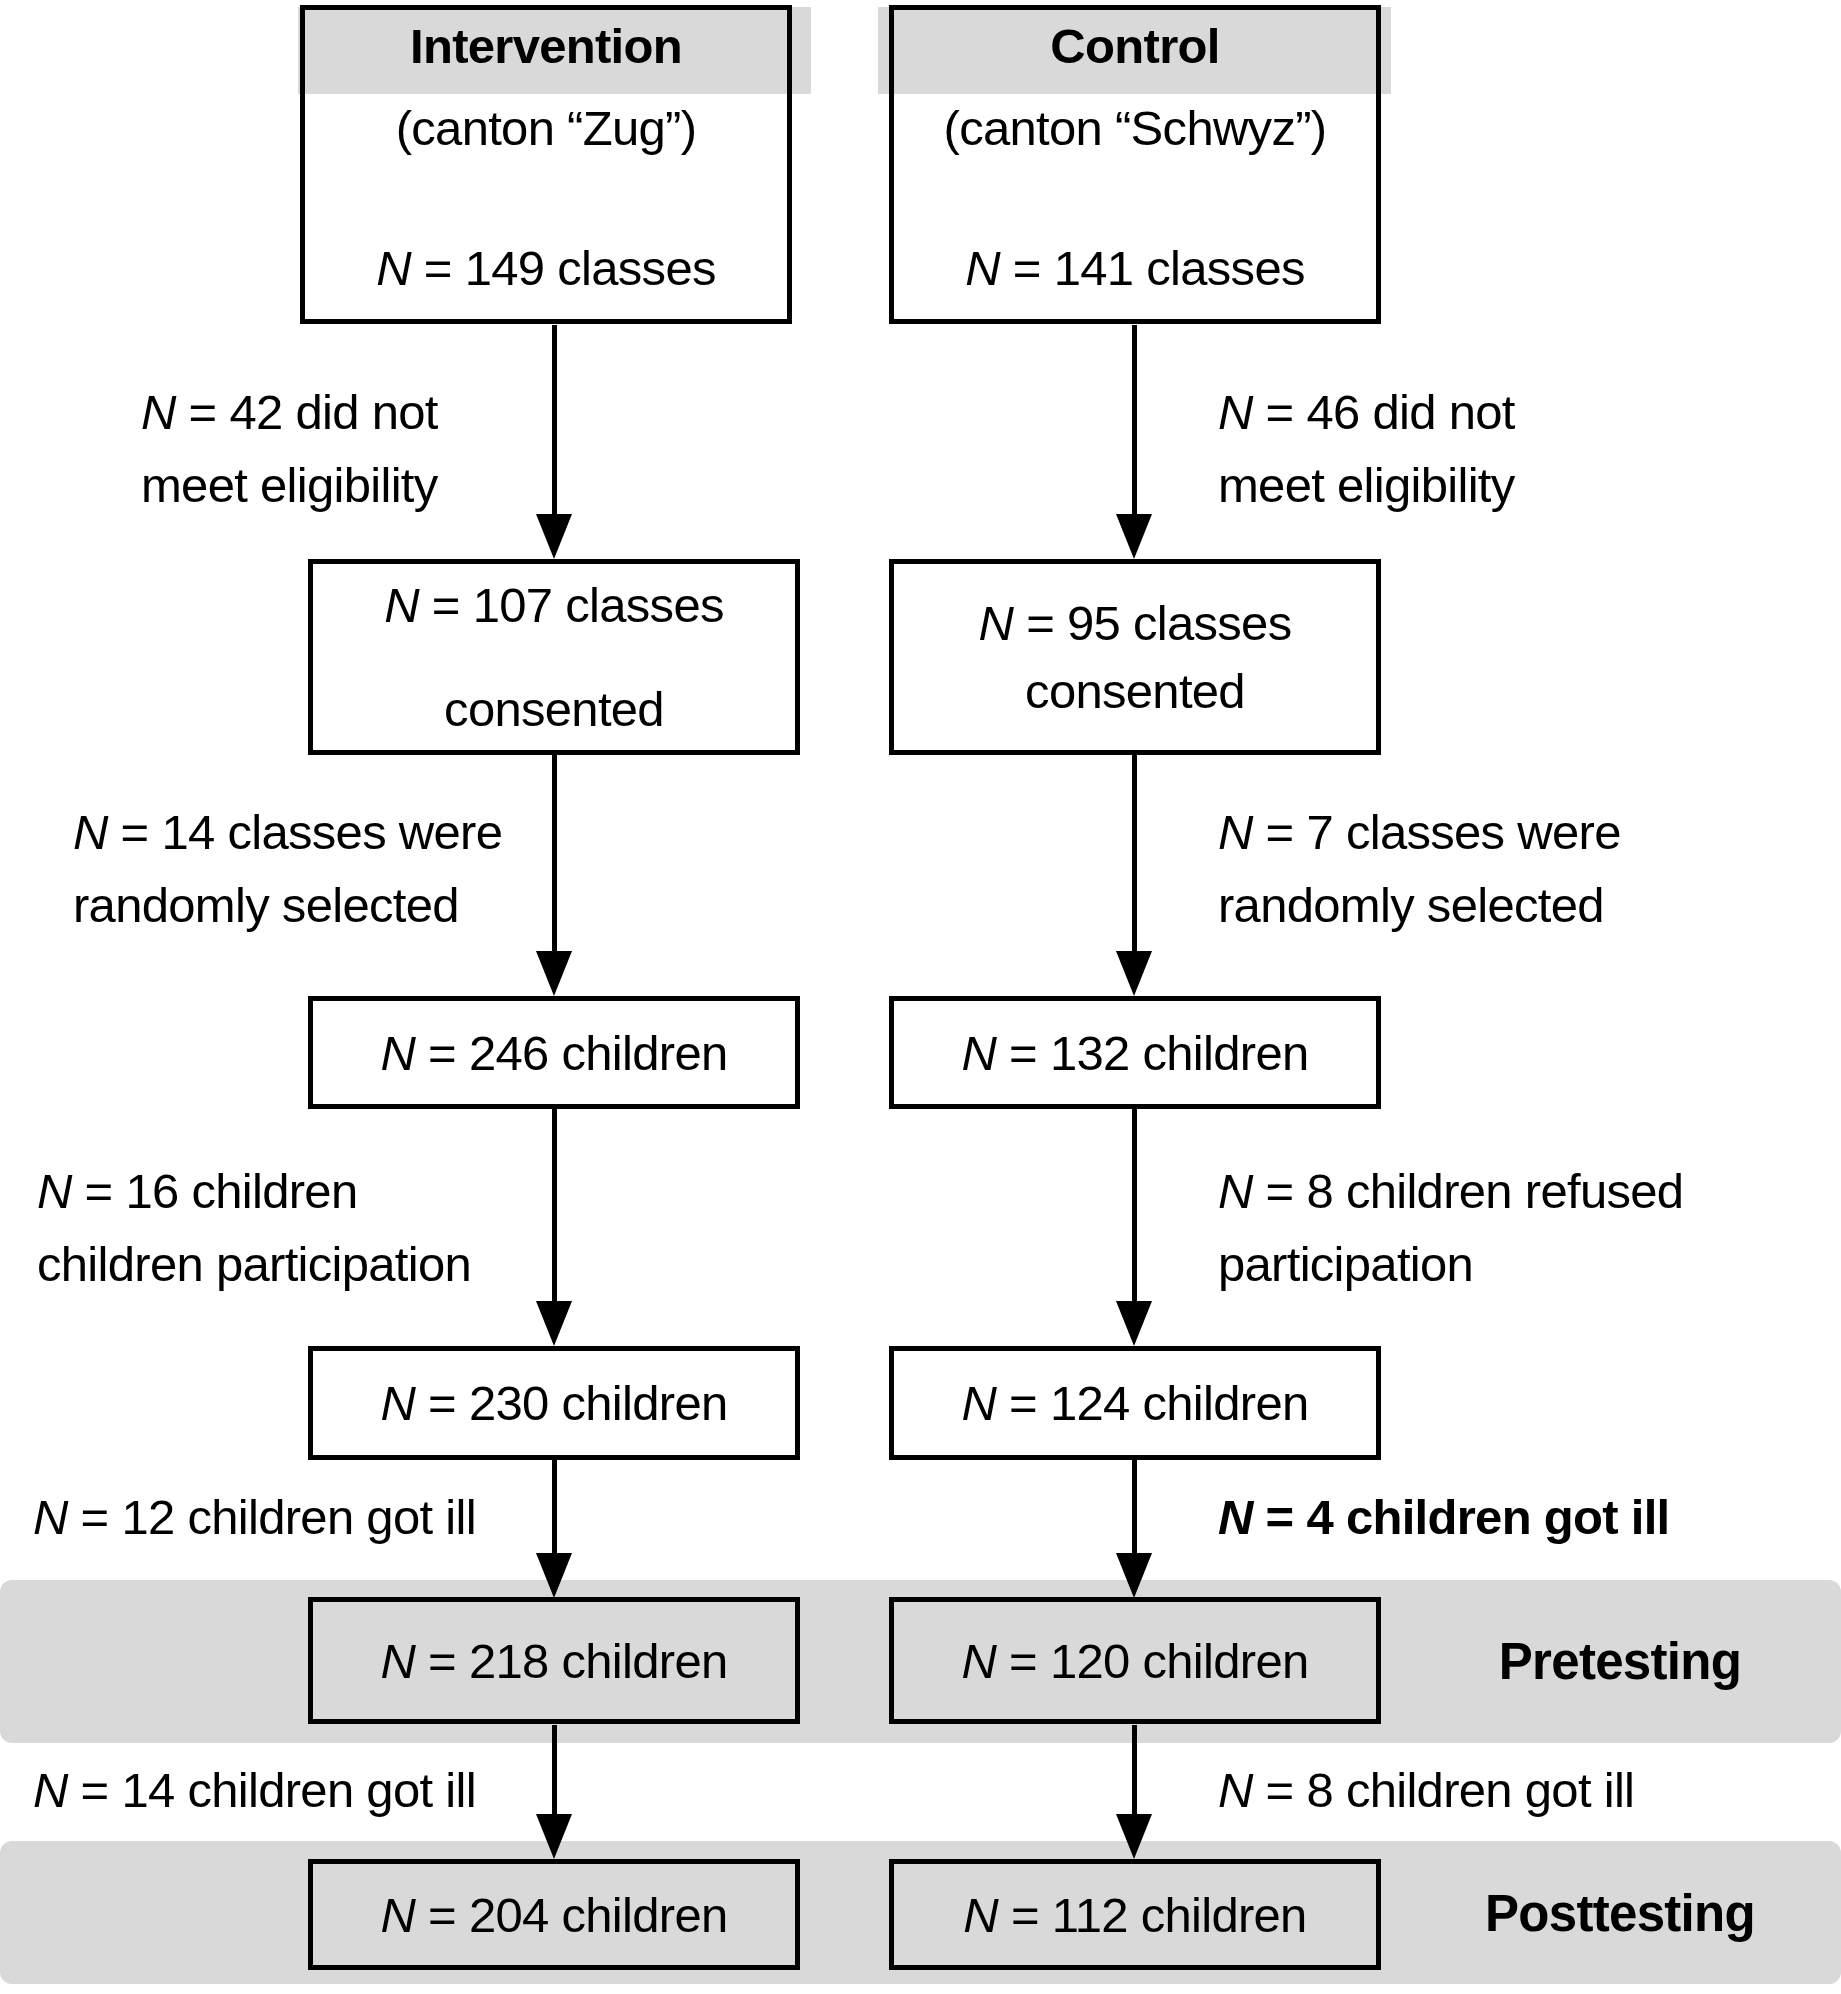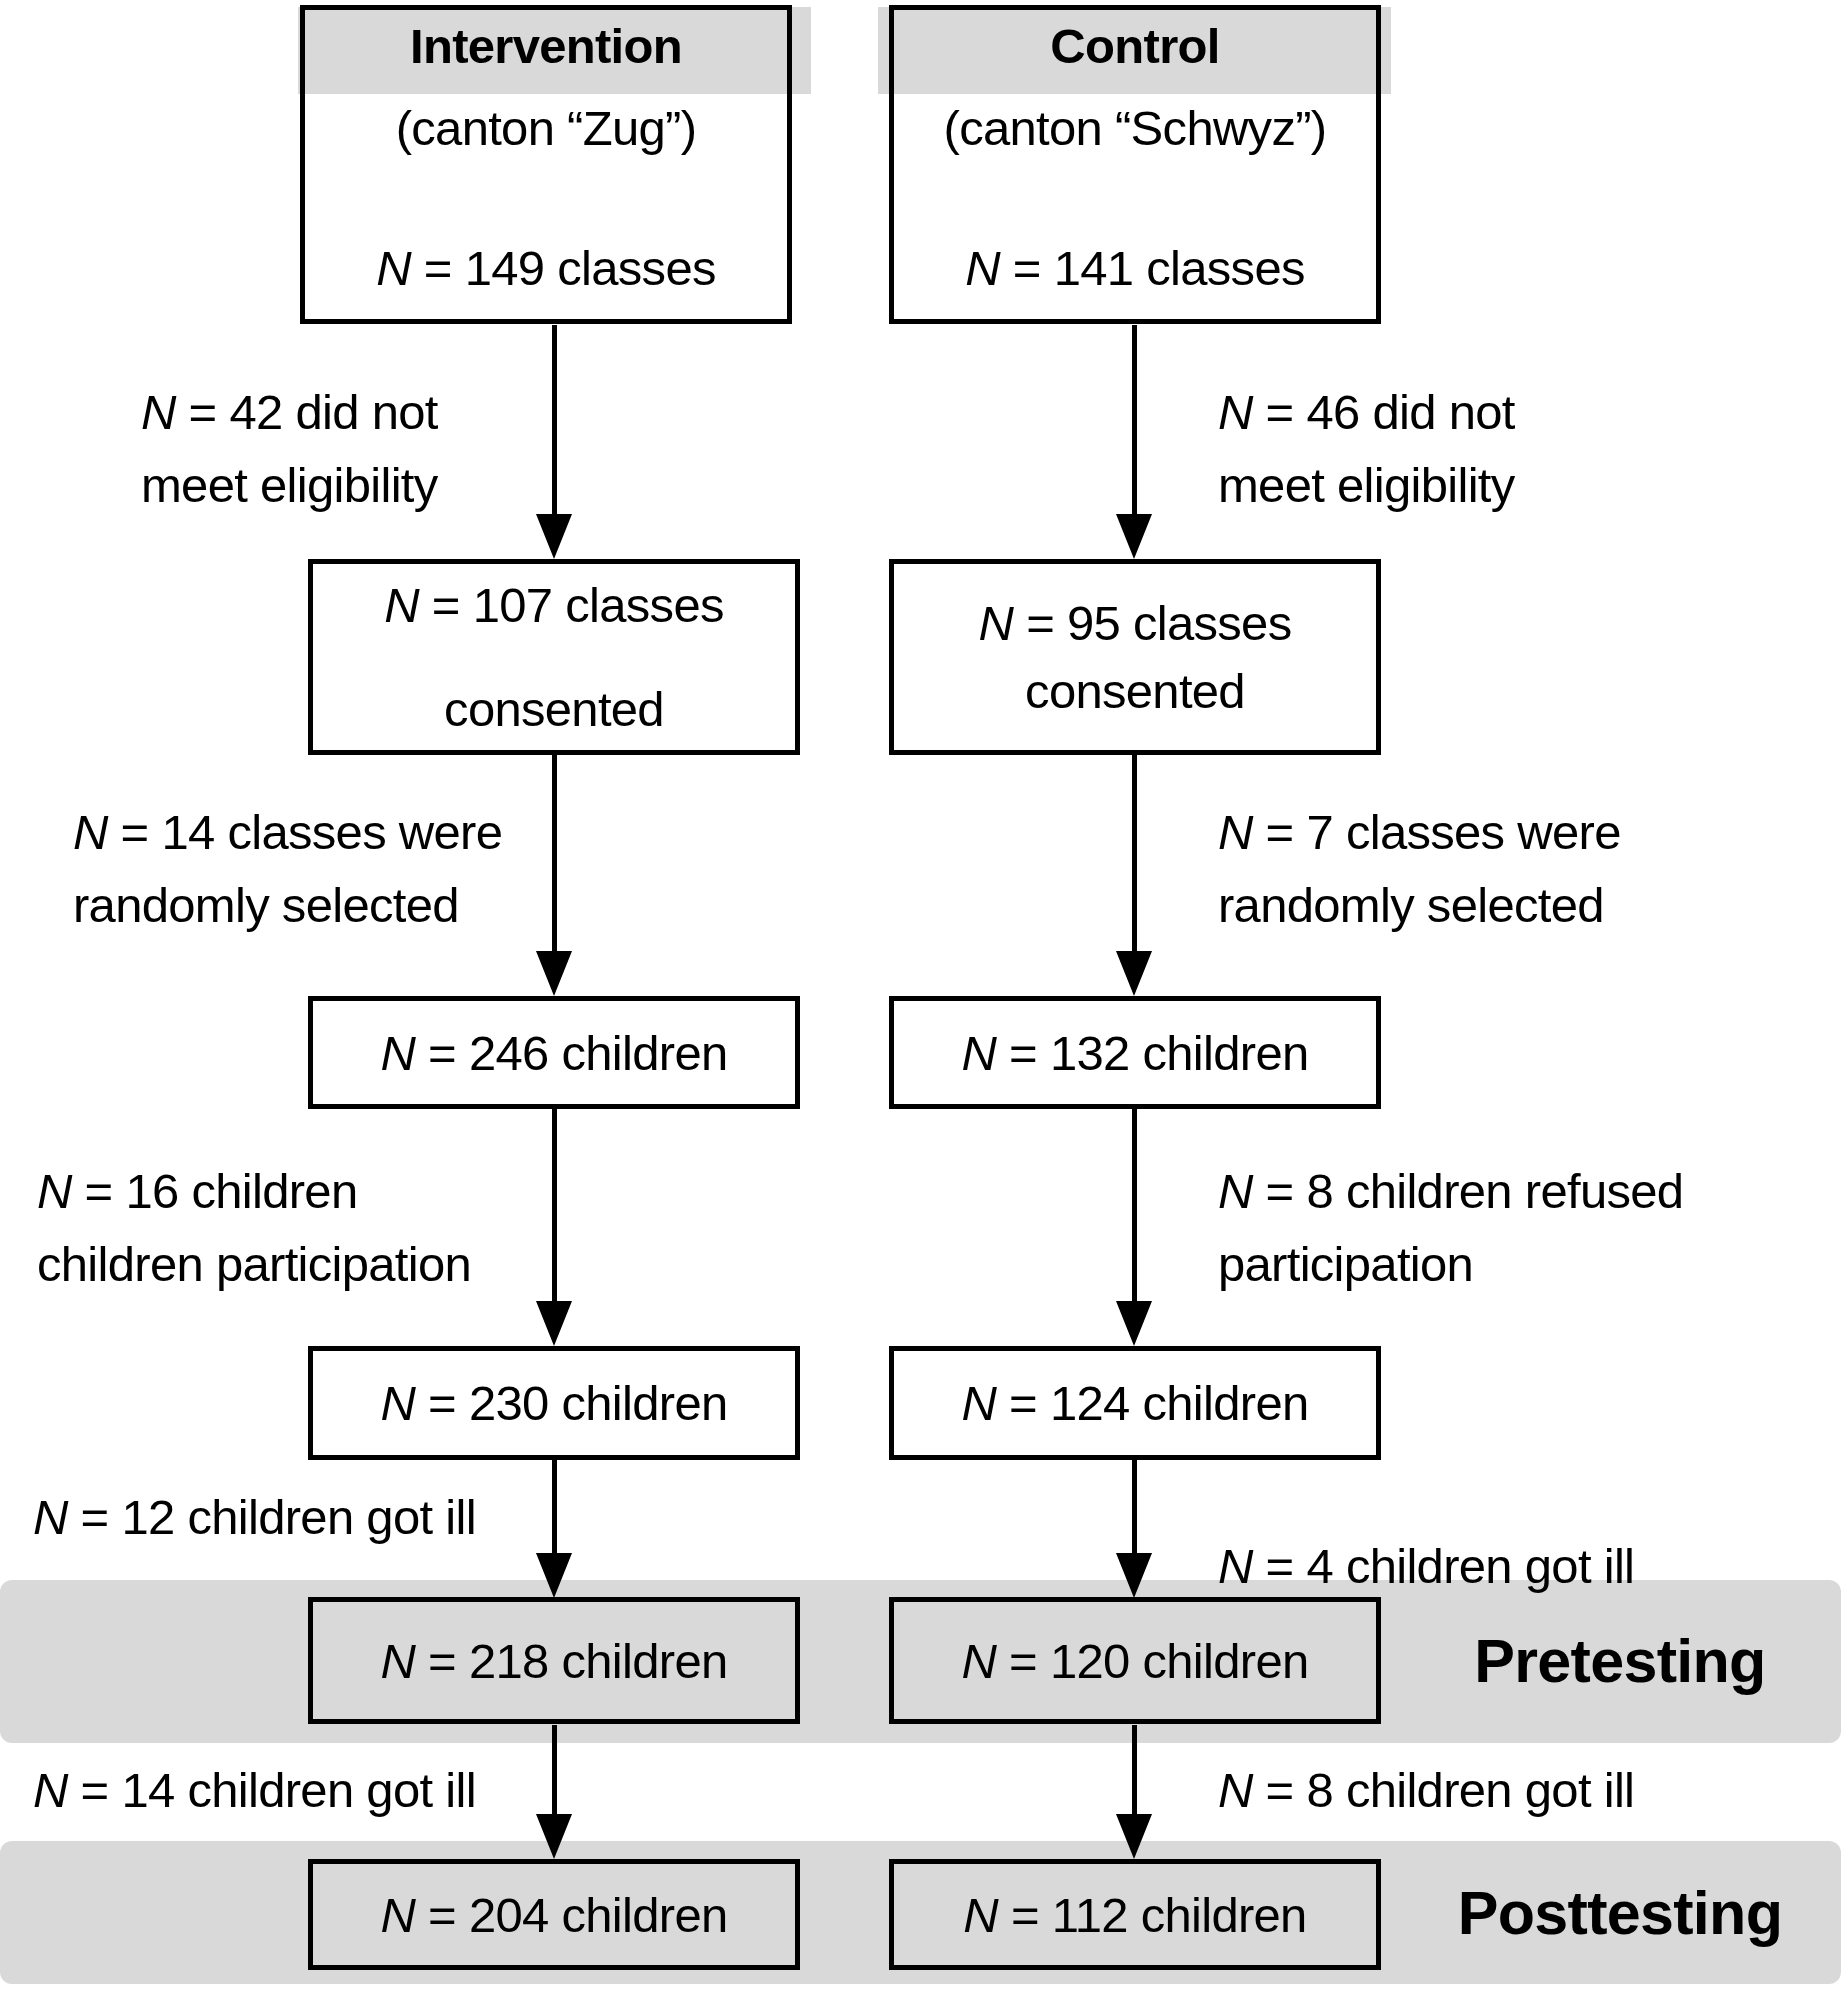--- a/index.html
+++ b/index.html
@@ -25,21 +25,21 @@
   .box.transparent{background:transparent;}
   .hline{position:absolute;left:0;right:0;text-align:center;line-height:73px;font-size:49px;}
   .bold{font-weight:bold;}
   .vline{position:absolute;width:4.5px;background:var(--ink);}
   .ahead{
     position:absolute;width:0;height:0;
     border-left:18.6px solid transparent;border-right:18.6px solid transparent;
     border-top:45px solid var(--ink);
   }
   .slabel{position:absolute;font-size:49px;line-height:73px;white-space:nowrap;}
-  .stagelabel{position:absolute;width:416px;text-align:center;font-size:61px;line-height:73px;font-weight:bold;}
+  .stagelabel{position:absolute;width:416px;text-align:center;font-size:51px;line-height:73px;font-weight:bold;}
   i{font-style:italic;}
 </style>
 </head>
 <body>
 
 <div class="stage">
 
   <div class="band" style="top:1580px;height:163px;"></div>
   <div class="band" style="top:1841px;height:143px;"></div>
 
@@ -141,21 +141,21 @@
     <div><i>N</i> = 8 children refused</div>
     <div>participation</div>
   </div>
 
   <div class="box" style="left:889px;top:1346px;width:482px;height:104px;">
     <div><i>N</i> = 124 children</div>
   </div>
 
   <div class="vline" style="left:1132px;top:1460px;height:94px;"></div>
   <div class="ahead" style="left:1116px;top:1553px;"></div>
-  <div class="slabel" style="left:1218px;top:1530px;">
+  <div class="slabel" style="left:1218px;top:1481px;font-weight:bold;">
     <div><i>N</i> = 4 children got ill</div>
   </div>
 
   <div class="box grayfill" style="left:889px;top:1597px;width:482px;height:117px;">
     <div><i>N</i> = 120 children</div>
   </div>
 
   <div class="vline" style="left:1132px;top:1725px;height:91px;"></div>
   <div class="ahead" style="left:1116px;top:1814px;"></div>
   <div class="slabel" style="left:1218px;top:1754px;">

